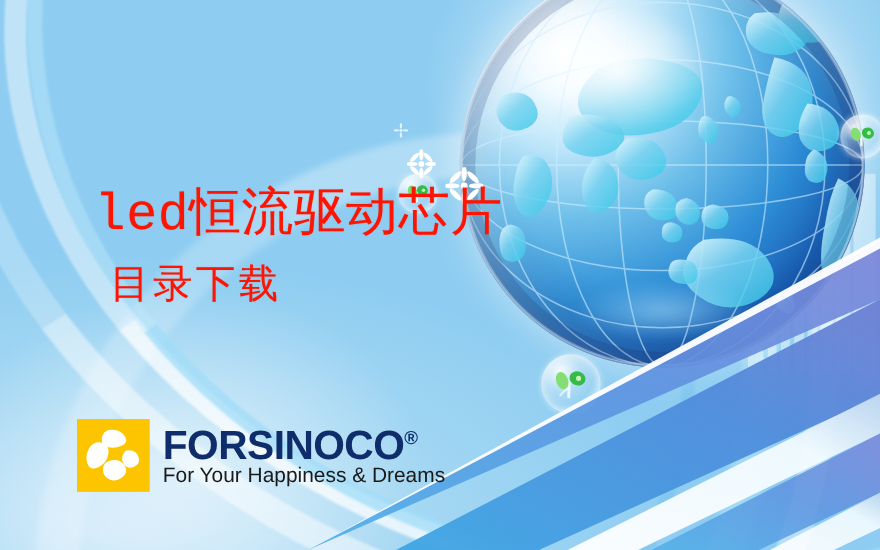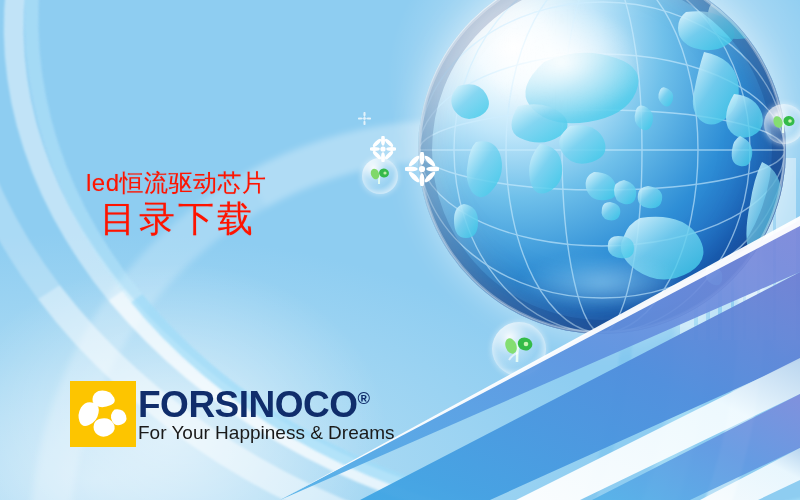--- a/index.html
+++ b/index.html
@@ -219,45 +219,45 @@
   .headline {
     position: absolute;
     left: 86px;
     top: 168px;
     color: #fe1400;
     line-height: 1.22;
     text-shadow: 0 0 1px rgba(255,20,0,.35);
   }
   .headline .line1 {
     display: block;
-    font-family: Liberation Sans, sans-serif;
-    font-size: 24px;
+    font-family: Liberation Mono, monospace;
+    font-size: 47px;
     font-weight: 400;
     letter-spacing: .5px;
     white-space: nowrap;
   }
   .headline .line2 {
     display: block;
     font-family: "DejaVu Serif", "Liberation Serif", serif;
     font-size: 36px;
     font-weight: 400;
     letter-spacing: 3px;
-    margin-top: 0;
+    margin-top: 12px;
     margin-left: 14px;
     white-space: nowrap;
   }
 
   
   .logo {
     position: absolute;
     left: 70px;
     top: 381px;
     display: flex;
     align-items: center;
-    gap: 2px;
+    gap: 12px;
   }
   .logo-mark {
     width: 66px;
     height: 66px;
     background: #fdc500;
     display: block;
     flex: 0 0 auto;
   }
   .logo-text { display: block; }
   .logo-word {

